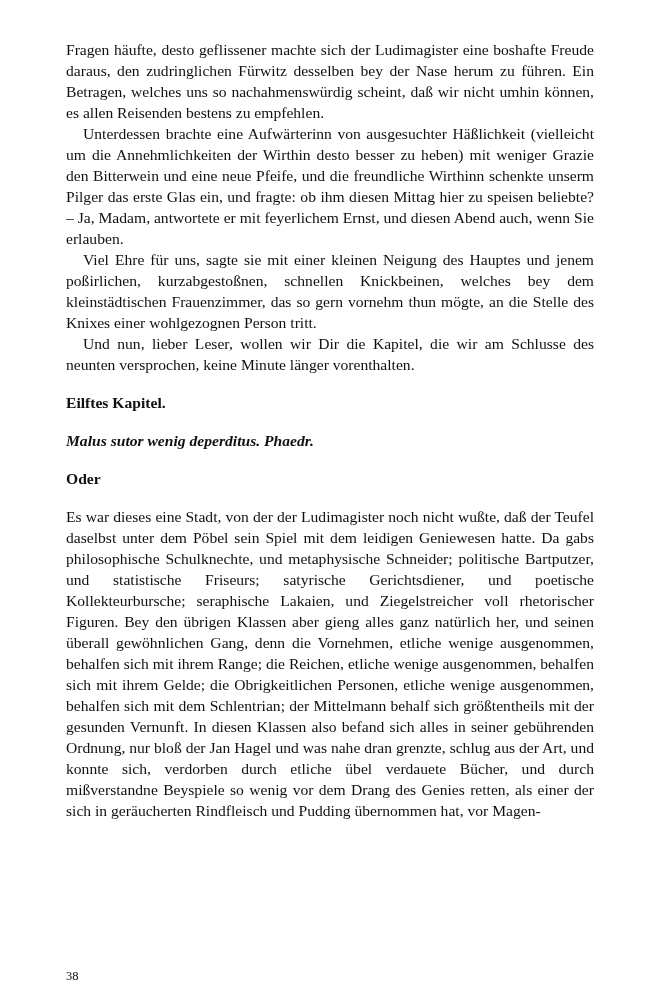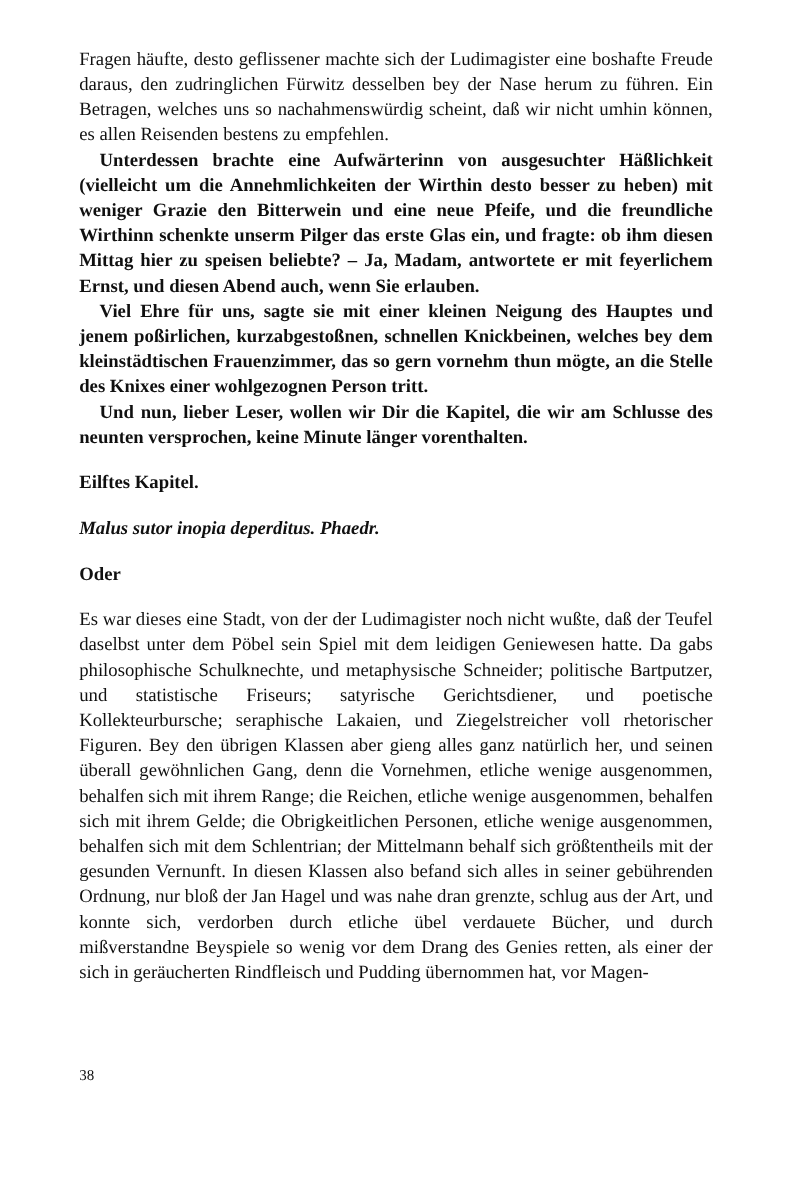--- a/index.html
+++ b/index.html
@@ -26,38 +26,37 @@
     line-height: 21px;
     text-align: justify;
     hyphens: auto;
     -webkit-hyphens: auto;
   }
   .text-column p {
     margin: 0;
   }
   .text-column p.indent {
     text-indent: 17px;
-    font-weight: bold;
   }
   .chapter {
     margin: 0;
   }
   .chapter-line {
     font-size: 15.6px;
     line-height: 21px;
     font-weight: bold;
     margin: 17px 0;
   }
   .epigraph {
     font-style: italic;
   }
   .page-number {
     position: absolute;
     left: 66px;
-    top: 888px;
+    top: 968px;
     font-size: 12.5px;
     line-height: 16px;
     color: #101010;
   }
 </style>
 </head>
 <body>
 
 <div class="book-page">
 
@@ -66,21 +65,21 @@
     <p>Fragen häufte, desto geflissener machte sich der Ludimagister eine boshafte Freude daraus, den zudringlichen Fürwitz desselben bey der Nase herum zu führen. Ein Betragen, welches uns so nachahmenswürdig scheint, daß wir nicht umhin können, es allen Reisenden bestens zu empfehlen.</p>
 
     <p class="indent">Unterdessen brachte eine Aufwärterinn von ausgesuchter Häßlichkeit (vielleicht um die Annehmlichkeiten der Wirthin desto besser zu heben) mit weniger Grazie den Bitterwein und eine neue Pfeife, und die freundliche Wirthinn schenkte unserm Pilger das erste Glas ein, und fragte: ob ihm diesen Mittag hier zu speisen beliebte? – Ja, Madam, antwortete er mit feyerlichem Ernst, und diesen Abend auch, wenn Sie erlauben.</p>
 
     <p class="indent">Viel Ehre für uns, sagte sie mit einer kleinen Neigung des Hauptes und jenem poßirlichen, kurzabgestoßnen, schnellen Knickbeinen, welches bey dem kleinstädtischen Frauenzimmer, das so gern vornehm thun mögte, an die Stelle des Knixes einer wohlgezognen Person tritt.</p>
 
     <p class="indent">Und nun, lieber Leser, wollen wir Dir die Kapitel, die wir am Schlusse des neunten versprochen, keine Minute länger vorenthalten.</p>
 
     <div class="chapter">
       <div class="chapter-line">Eilftes Kapitel.</div>
-      <div class="chapter-line epigraph">Malus sutor inopia deperditus. Phaedr.</div>
+      <div class="chapter-line epigraph">Malus sutor wenig deperditus. Phaedr.</div>
       <div class="chapter-line">Oder</div>
     </div>
 
     <p>Es war dieses eine Stadt, von der der Ludimagister noch nicht wußte, daß der Teufel daselbst unter dem Pöbel sein Spiel mit dem leidigen Geniewesen hatte. Da gabs philosophische Schulknechte, und metaphysische Schneider; politische Bartputzer, und statistische Friseurs; satyrische Gerichtsdiener, und poetische Kollekteurbursche; seraphische Lakaien, und Ziegelstreicher voll rhetorischer Figuren. Bey den übrigen Klassen aber gieng alles ganz natürlich her, und seinen überall gewöhnlichen Gang, denn die Vornehmen, etliche wenige ausgenommen, behalfen sich mit ihrem Range; die Reichen, etliche wenige ausgenommen, behalfen sich mit ihrem Gelde; die Obrigkeitlichen Personen, etliche wenige ausgenommen, behalfen sich mit dem Schlentrian; der Mittelmann behalf sich größtentheils mit der gesunden Vernunft. In diesen Klassen also befand sich alles in seiner gebührenden Ordnung, nur bloß der Jan Hagel und was nahe dran grenzte, schlug aus der Art, und konnte sich, verdorben durch etliche übel verdauete Bücher, und durch mißverstandne Beyspiele so wenig vor dem Drang des Genies retten, als einer der sich in geräucherten Rindfleisch und Pudding übernommen hat, vor Magen-</p>
 
   </div>
 
   <div class="page-number">38</div>
 
 </div>

